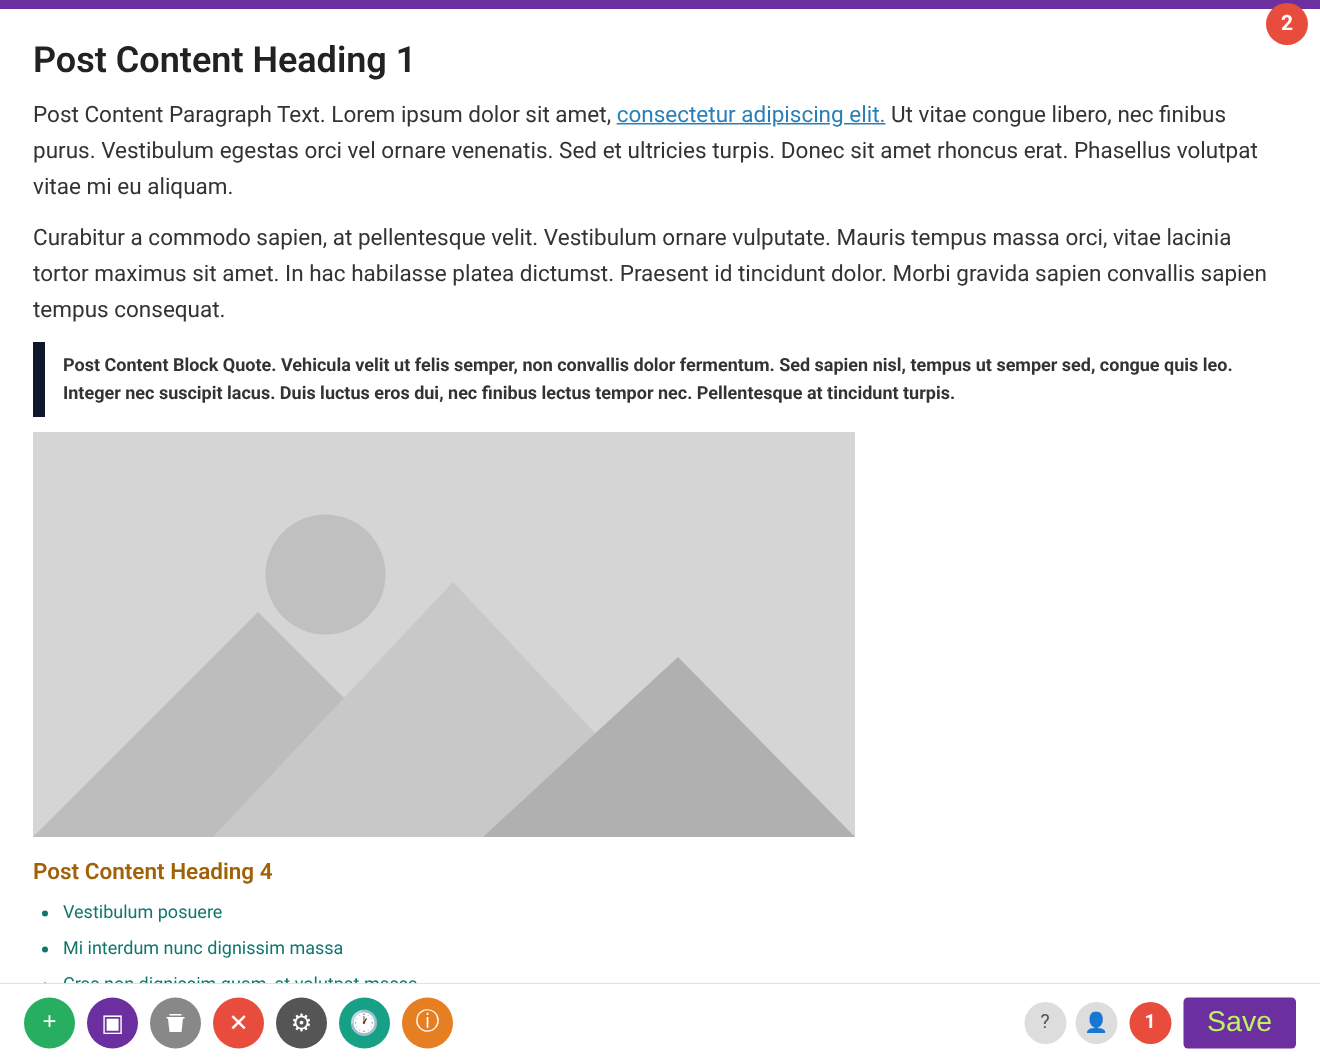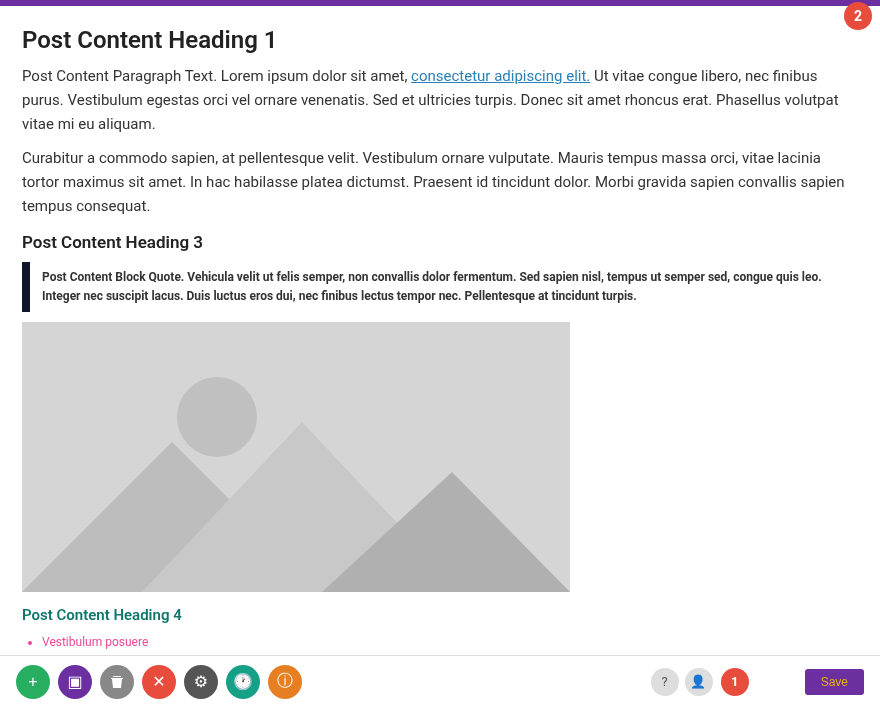--- a/index.html
+++ b/index.html
@@ -72,21 +72,21 @@
       font-size: 17px;
       font-weight: 600;
       color: #222;
       margin-bottom: 8px;
       margin-top: 14px;
     }
 
     h4.post-heading {
       font-size: 15px;
       font-weight: 600;
-      color: #0f766e;
+      color: #a16207;
       margin-bottom: 8px;
       margin-top: 14px;
     }
 
     h5.post-heading {
       font-size: 14px;
       font-weight: 600;
       color: #222;
       margin-bottom: 8px;
       margin-top: 14px;
@@ -126,21 +126,21 @@
     }
 
     .placeholder-image svg {
       width: 100%;
       height: 100%;
     }
 
     
     .post-list {
       font-size: 12px;
-      color: #ec4899;
+      color: #0f766e;
       line-height: 1.8;
       padding-left: 20px;
       margin-bottom: 10px;
     }
 
     .post-list li {
       margin-bottom: 2px;
     }
 
     
@@ -219,49 +219,47 @@
       border-radius: 50%;
       display: flex;
       align-items: center;
       justify-content: center;
       font-size: 13px;
       font-weight: bold;
     }
 
     .save-btn {
       background: #6b2fa0;
-      color: #eab308;
+      color: #bef264;
       border: none;
       padding: 6px 16px;
       border-radius: 3px;
-      font-size: 12px;
+      font-size: 19px;
       cursor: pointer;
       font-weight: 500;
-      margin-left: 48px;
     }
   </style>
 </head>
 <body>
 
 <div class="top-bar"></div>
 
 <div class="badge-top-right">2</div>
 
 <div class="main-content">
 
   <h1 class="post-heading">Post Content Heading 1</h1>
 
   <p class="post-paragraph">
     Post Content Paragraph Text. Lorem ipsum dolor sit amet, <a href="#">consectetur adipiscing elit.</a> Ut vitae congue libero, nec finibus purus. Vestibulum egestas orci vel ornare venenatis. Sed et ultricies turpis. Donec sit amet rhoncus erat. Phasellus volutpat vitae mi eu aliquam.
   </p>
 
 
   <p class="post-paragraph">Curabitur a commodo sapien, at pellentesque velit. Vestibulum ornare vulputate. Mauris tempus massa orci, vitae lacinia tortor maximus sit amet. In hac habilasse platea dictumst. Praesent id tincidunt dolor. Morbi gravida sapien convallis sapien tempus consequat.</p>
 
-  <h3 class="post-heading">Post Content Heading 3</h3>
 
   <blockquote class="block-quote">Post Content Block Quote. Vehicula velit ut felis semper, non convallis dolor fermentum. Sed sapien nisl, tempus ut semper sed, congue quis leo. Integer nec suscipit lacus. Duis luctus eros dui, nec finibus lectus tempor nec. Pellentesque at tincidunt turpis.</blockquote>
 
   <div class="placeholder-image">
     <svg viewBox="0 0 548 270" xmlns="http://www.w3.org/2000/svg">
       <rect width="548" height="270" fill="#d5d5d5"></rect>
 
       <polygon points="0,270 150,120 300,270" fill="#bdbdbd"></polygon>
       <polygon points="120,270 280,100 440,270" fill="#c8c8c8"></polygon>
       <polygon points="300,270 430,150 548,270" fill="#b0b0b0"></polygon>

